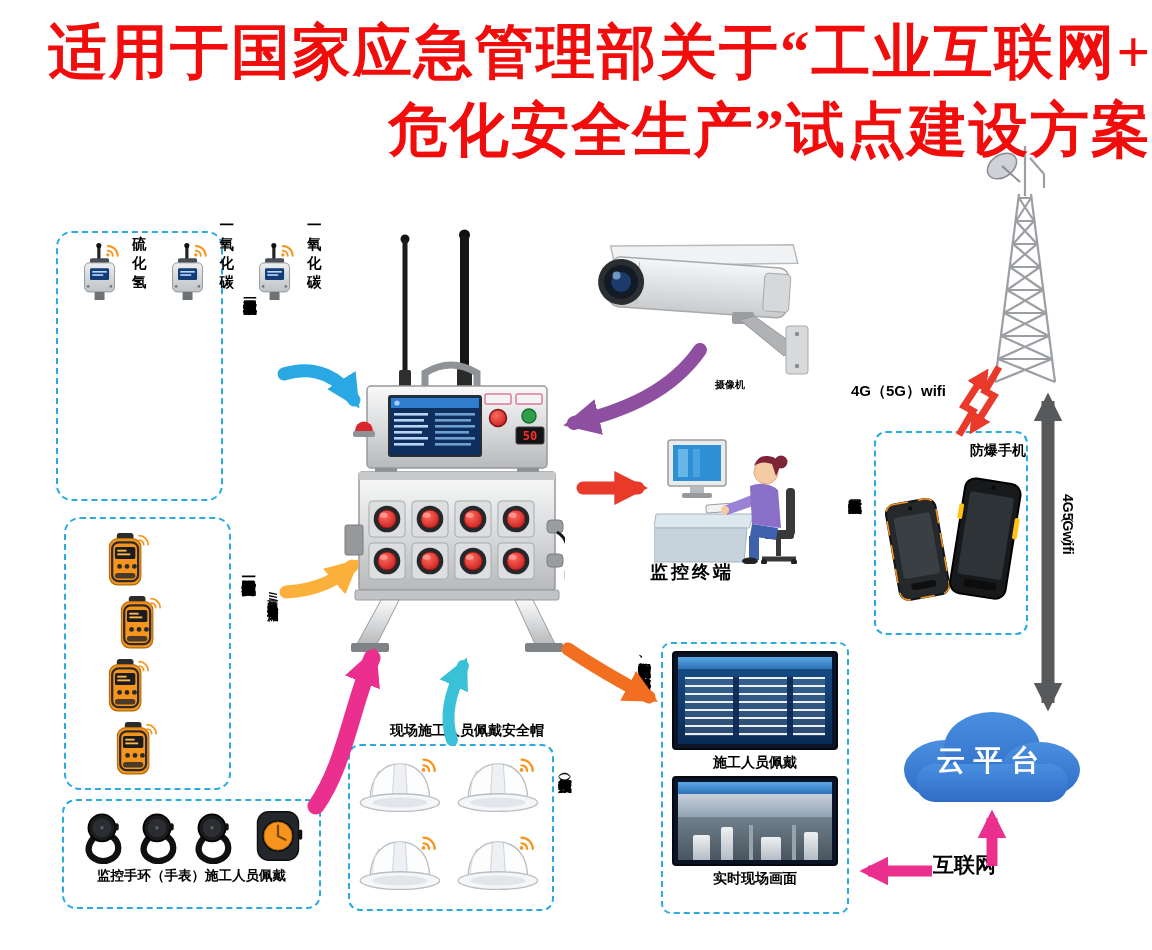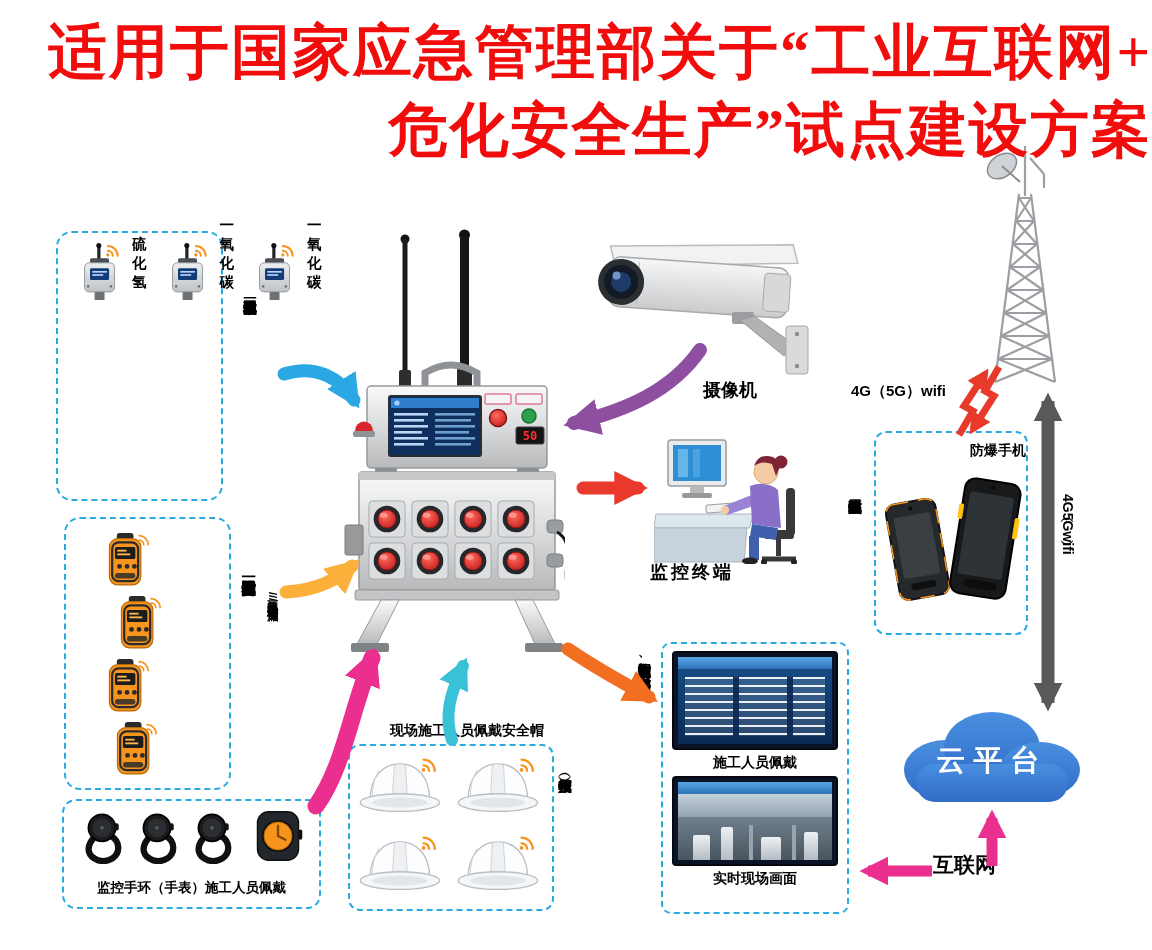--- a/index.html
+++ b/index.html
@@ -26,21 +26,21 @@
   .box-odet{left:64px;top:517px;width:167px;height:273px;display:flex;flex-direction:column;
             justify-content:space-around;padding:8px 0 8px 36px}
   .box-odet svg{width:50px;height:56px}
   .box-odet svg:nth-child(2){margin-left:12px}
   .box-odet svg:nth-child(4){margin-left:8px}
 
   .box-watch{left:62px;top:799px;width:259px;height:110px;border-radius:14px}
   .watch-row{display:flex;align-items:center;gap:7px;padding:7px 10px 0 14px}
   .watch-row svg{width:48px;height:56px}
   .watch-row .ow{width:54px;height:56px;margin-left:8px}
-  .watch-label{text-align:center;font-size:13.5px;font-weight:700;margin-top:15px}
+  .watch-label{text-align:center;font-size:13.5px;font-weight:700;margin-top:3px}
 
   
   .box-helmet{left:348px;top:744px;width:206px;height:167px;border-radius:12px;
               display:grid;grid-template-columns:1fr 1fr;row-gap:8px;column-gap:2px;padding:8px 4px}
   .box-helmet svg{width:94px;height:64px}
 
   
   .box-screens{left:661px;top:642px;width:188px;height:272px;border-radius:10px;padding:7px 9px}
   .monitor{width:100%;height:99px;background:#0b1426;border:2px solid #05090f;border-radius:4px;padding:4px}
   .monitor.m2{height:90px}
@@ -310,21 +310,21 @@
       <circle cx="27" cy="61" r="17" fill="#121a26"></circle>
       <circle cx="27" cy="61" r="10" fill="#1d3a6b"></circle>
       <circle cx="22" cy="55" r="4" fill="#7fa8d8" opacity=".85"></circle>
     </g>
     <rect x="138" y="86" width="22" height="12" rx="2" fill="#9b9da0"></rect>
     <polygon points="146,94 160,90 202,120 190,130" fill="#b0b2b4" stroke="#94969a"></polygon>
     <rect x="192" y="100" width="22" height="48" rx="3" fill="#d9dadc" stroke="#a7a9ab"></rect>
     <circle cx="203" cy="108" r="2.2" fill="#8a8c8e"></circle>
       <circle cx="203" cy="140" r="2.2" fill="#8a8c8e"></circle>
   </svg>
-  <div class="hlabel" style="left:660px;top:378px;width:140px;text-align:center;font-size:18px">摄像机</div>
+  <div class="hlabel" style="left:660px;top:378px;width:140px;text-align:center;font-size:10px">摄像机</div>
 
   <svg class="art" style="left:654px;top:436px" width="152" height="128" viewBox="0 0 152 128">
 
     <rect x="132" y="52" width="9" height="48" rx="4" fill="#37393b"></rect>
     <rect x="110" y="94" width="30" height="9" rx="3" fill="#37393b"></rect>
     <rect x="122" y="103" width="5" height="17" fill="#37393b"></rect>
     <line x1="108" y1="123" x2="142" y2="123" stroke="#37393b" stroke-width="5"></line>
     <circle cx="110" cy="126" r="3" fill="#222"></circle>
       <circle cx="140" cy="126" r="3" fill="#222"></circle>
 

